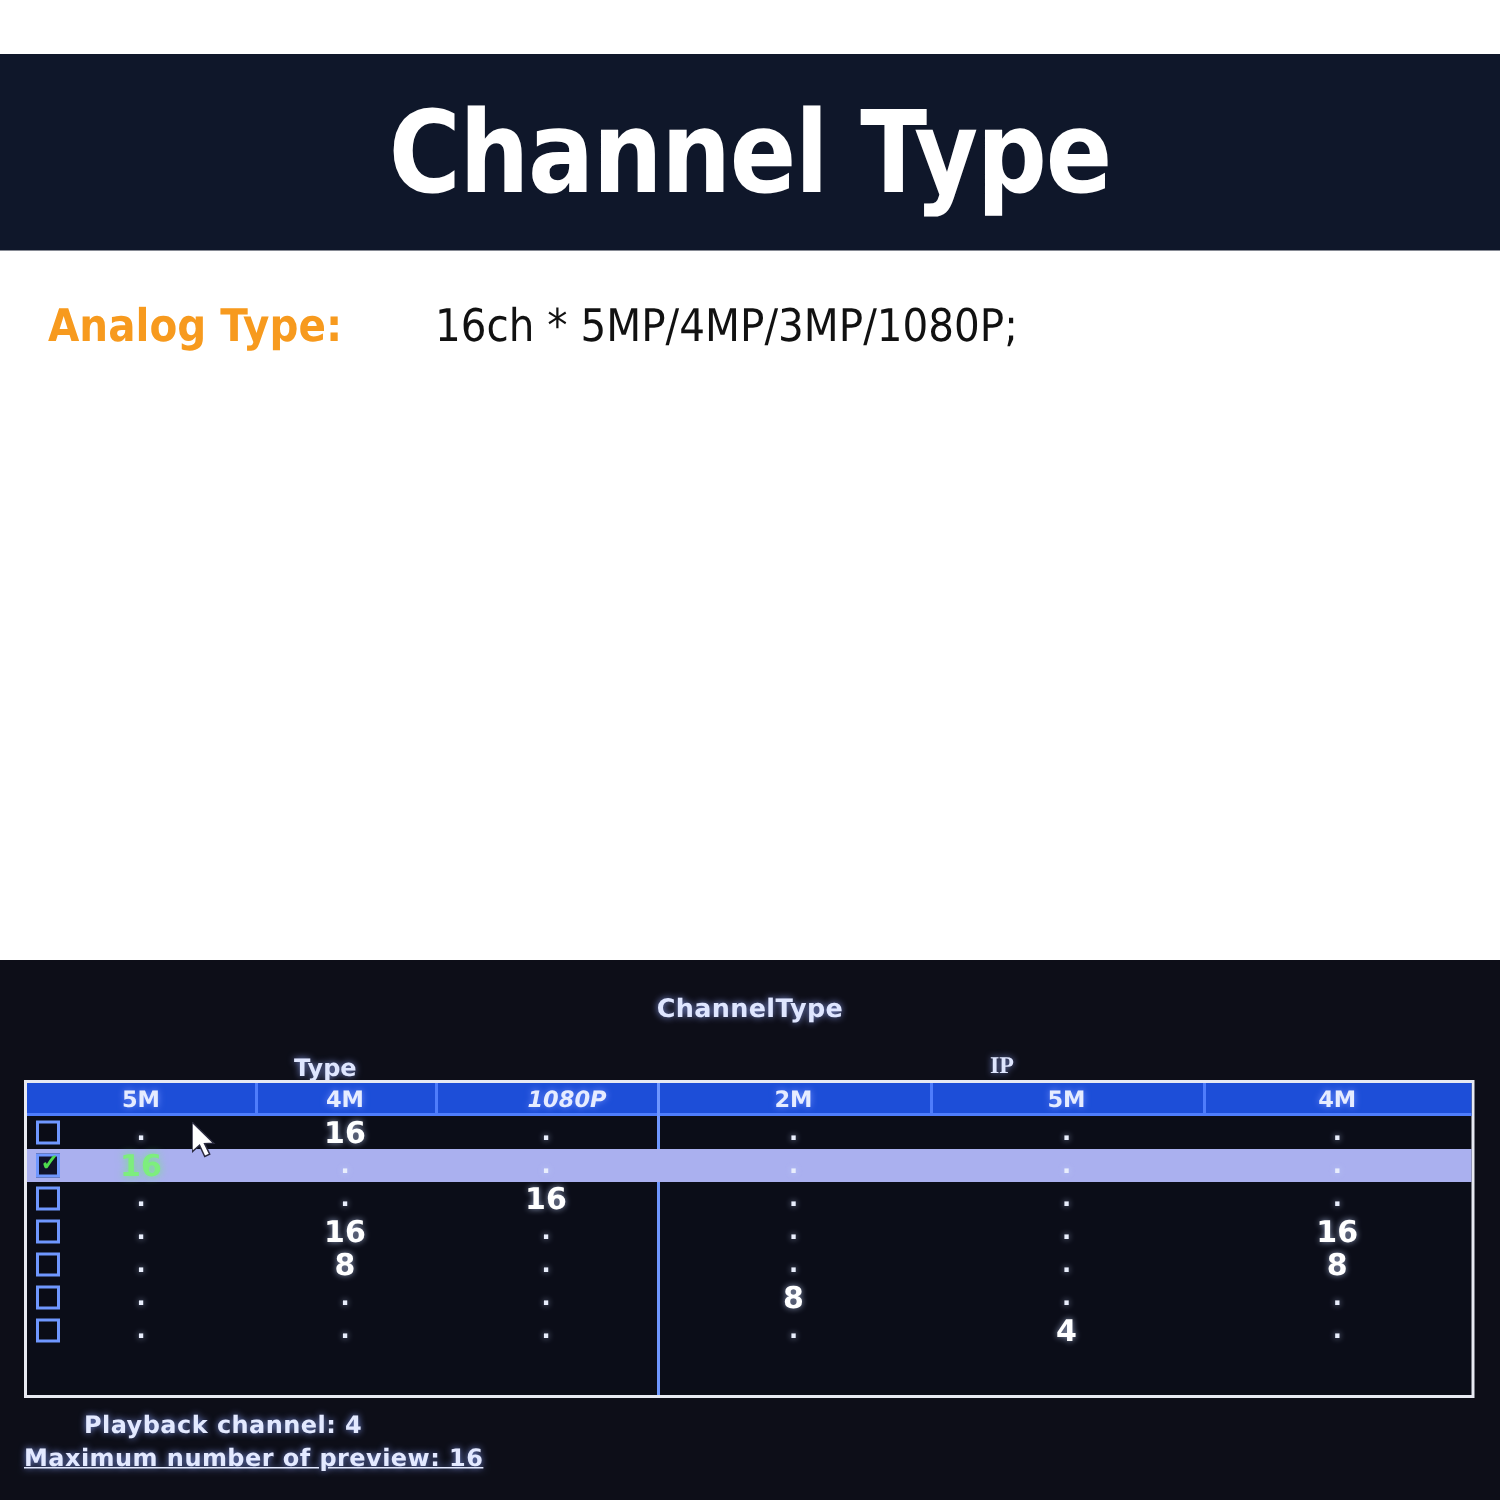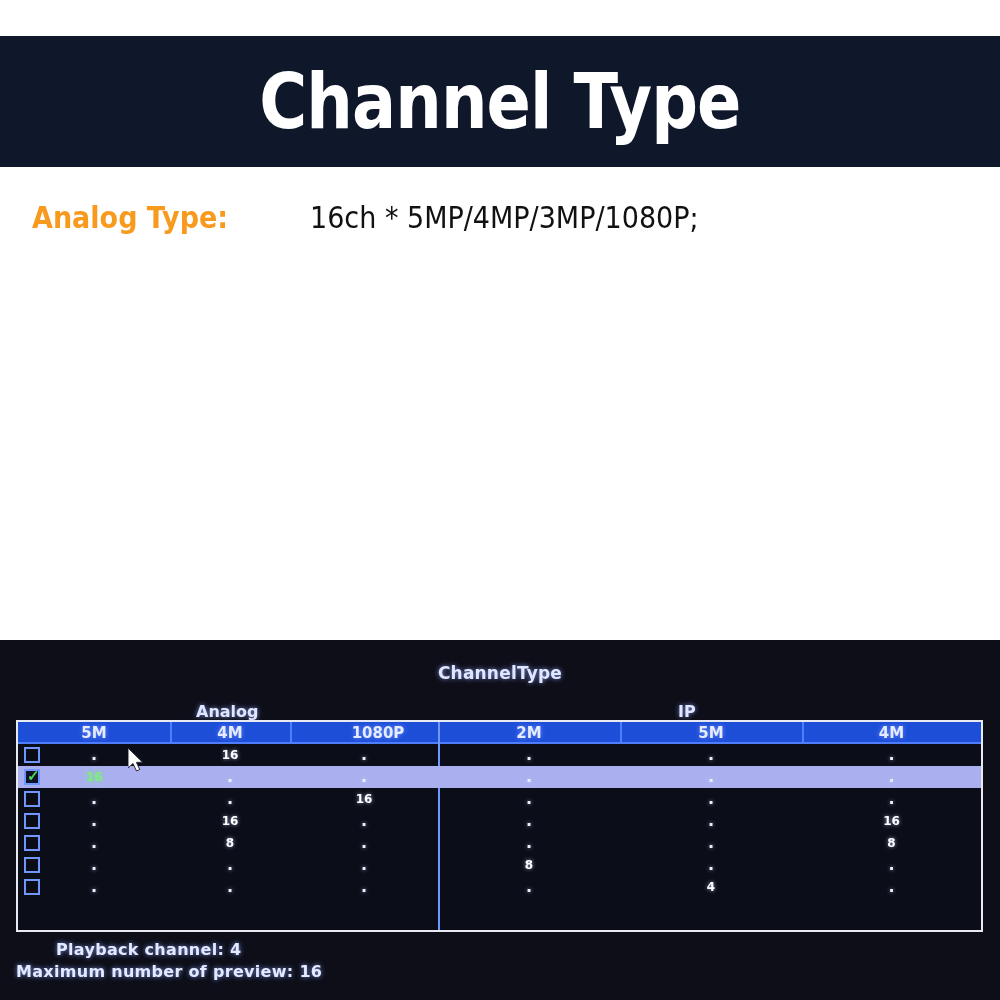--- a/index.html
+++ b/index.html
@@ -45,21 +45,20 @@
     position: absolute;
     left: 0; top: 200px;
     width: 1000px;
   }
   .spec-row {
     display: flex;
     align-items: baseline;
     height: 96px;
     padding-left: 32px;
     white-space: nowrap;
-    gap: 20px;
   }
   .spec-label {
     color: #f79a1e;
     font-family: "DejaVu Sans", sans-serif;
     font-size: 30px;
     font-weight: 700;
     transform: scaleX(0.9);
     transform-origin: left center;
     display: inline-block;
   }
@@ -101,21 +100,21 @@
   }
   .group-label {
     position: absolute;
     color: #dfe6ff;
     font-family: "DejaVu Sans", sans-serif;
     font-size: 16px;
     font-weight: 600;
     text-shadow: 0 0 5px rgba(150,170,255,.8);
   }
   .group-local { left: 196px; top: 62px; }
-  .group-ip    { left: 678px; top: 62px; }
+  .group-ip    { left: 660px; top: 62px; font-family: Liberation Serif, serif; }
 
   
   .tbl {
     position: absolute;
     left: 16px; top: 80px;
     width: 967px; height: 212px;
     border: 2px solid #e8eaf2;
     background: #0b0d18;
   }
   .tbl-head {
@@ -172,21 +171,21 @@
     font-weight: 700;
     line-height: 16px;
   }
   .cell {
     position: absolute;
     top: 0; height: 22px;
     line-height: 22px;
     text-align: center;
     color: #ffffff;
     font-family: "DejaVu Sans", sans-serif;
-    font-size: 12px;
+    font-size: 20px;
     font-weight: 700;
     text-shadow: 0 0 4px rgba(200,215,255,.7);
   }
   .cell.dot {
     font-size: 16px;
     font-weight: 700;
     color: #e9eefc;
   }
   .cell.green {
     color: #7dee7d;
@@ -204,21 +203,21 @@
     position: absolute;
     left: 16px;
     color: #e3e9ff;
     font-family: "DejaVu Sans", sans-serif;
     font-size: 16px;
     font-weight: 600;
     text-shadow: 0 0 5px rgba(140,165,255,.85);
     letter-spacing: 0.3px;
   }
   .status-1 { top: 300px; padding-left: 40px; }
-  .status-2 { top: 322px; }
+  .status-2 { top: 322px; text-decoration: underline; }
 </style>
 </head>
 <body>
 
 <div id="page">
 
   <div class="banner">
     <div class="banner-title">Channel Type</div>
   </div>
 
@@ -226,29 +225,29 @@
     <div class="spec-row r-analog">
       <span class="spec-label">Analog Type:</span>
       <span class="spec-value">16ch * 5MP/4MP/3MP/1080P;</span>
     </div>
   </div>
 
   <div class="dvr">
 
     <div class="dvr-title">ChannelType</div>
 
-    <div class="group-label group-local">Analog</div>
+    <div class="group-label group-local">Type</div>
     <div class="group-label group-ip">IP</div>
 
     <div class="tbl">
 
       <div class="tbl-head">
         <div class="th" style="left:0px;width:152px;">5M</div>
         <div class="th" style="left:152px;width:120px;">4M</div>
-        <div class="th" style="left:272px;width:176px;">1080P</div>
+        <div class="th" style="left:272px;width:176px;font-style:italic;">1080P</div>
         <div class="th" style="left:420px;width:182px;">2M</div>
         <div class="th" style="left:602px;width:182px;">5M</div>
         <div class="th" style="left:784px;width:179px;">4M</div>
 
         <div class="vline head" style="left:152px;"></div>
         <div class="vline head" style="left:272px;"></div>
         <div class="vline head major" style="left:420px;"></div>
         <div class="vline head" style="left:602px;"></div>
         <div class="vline head" style="left:784px;"></div>
       </div>

